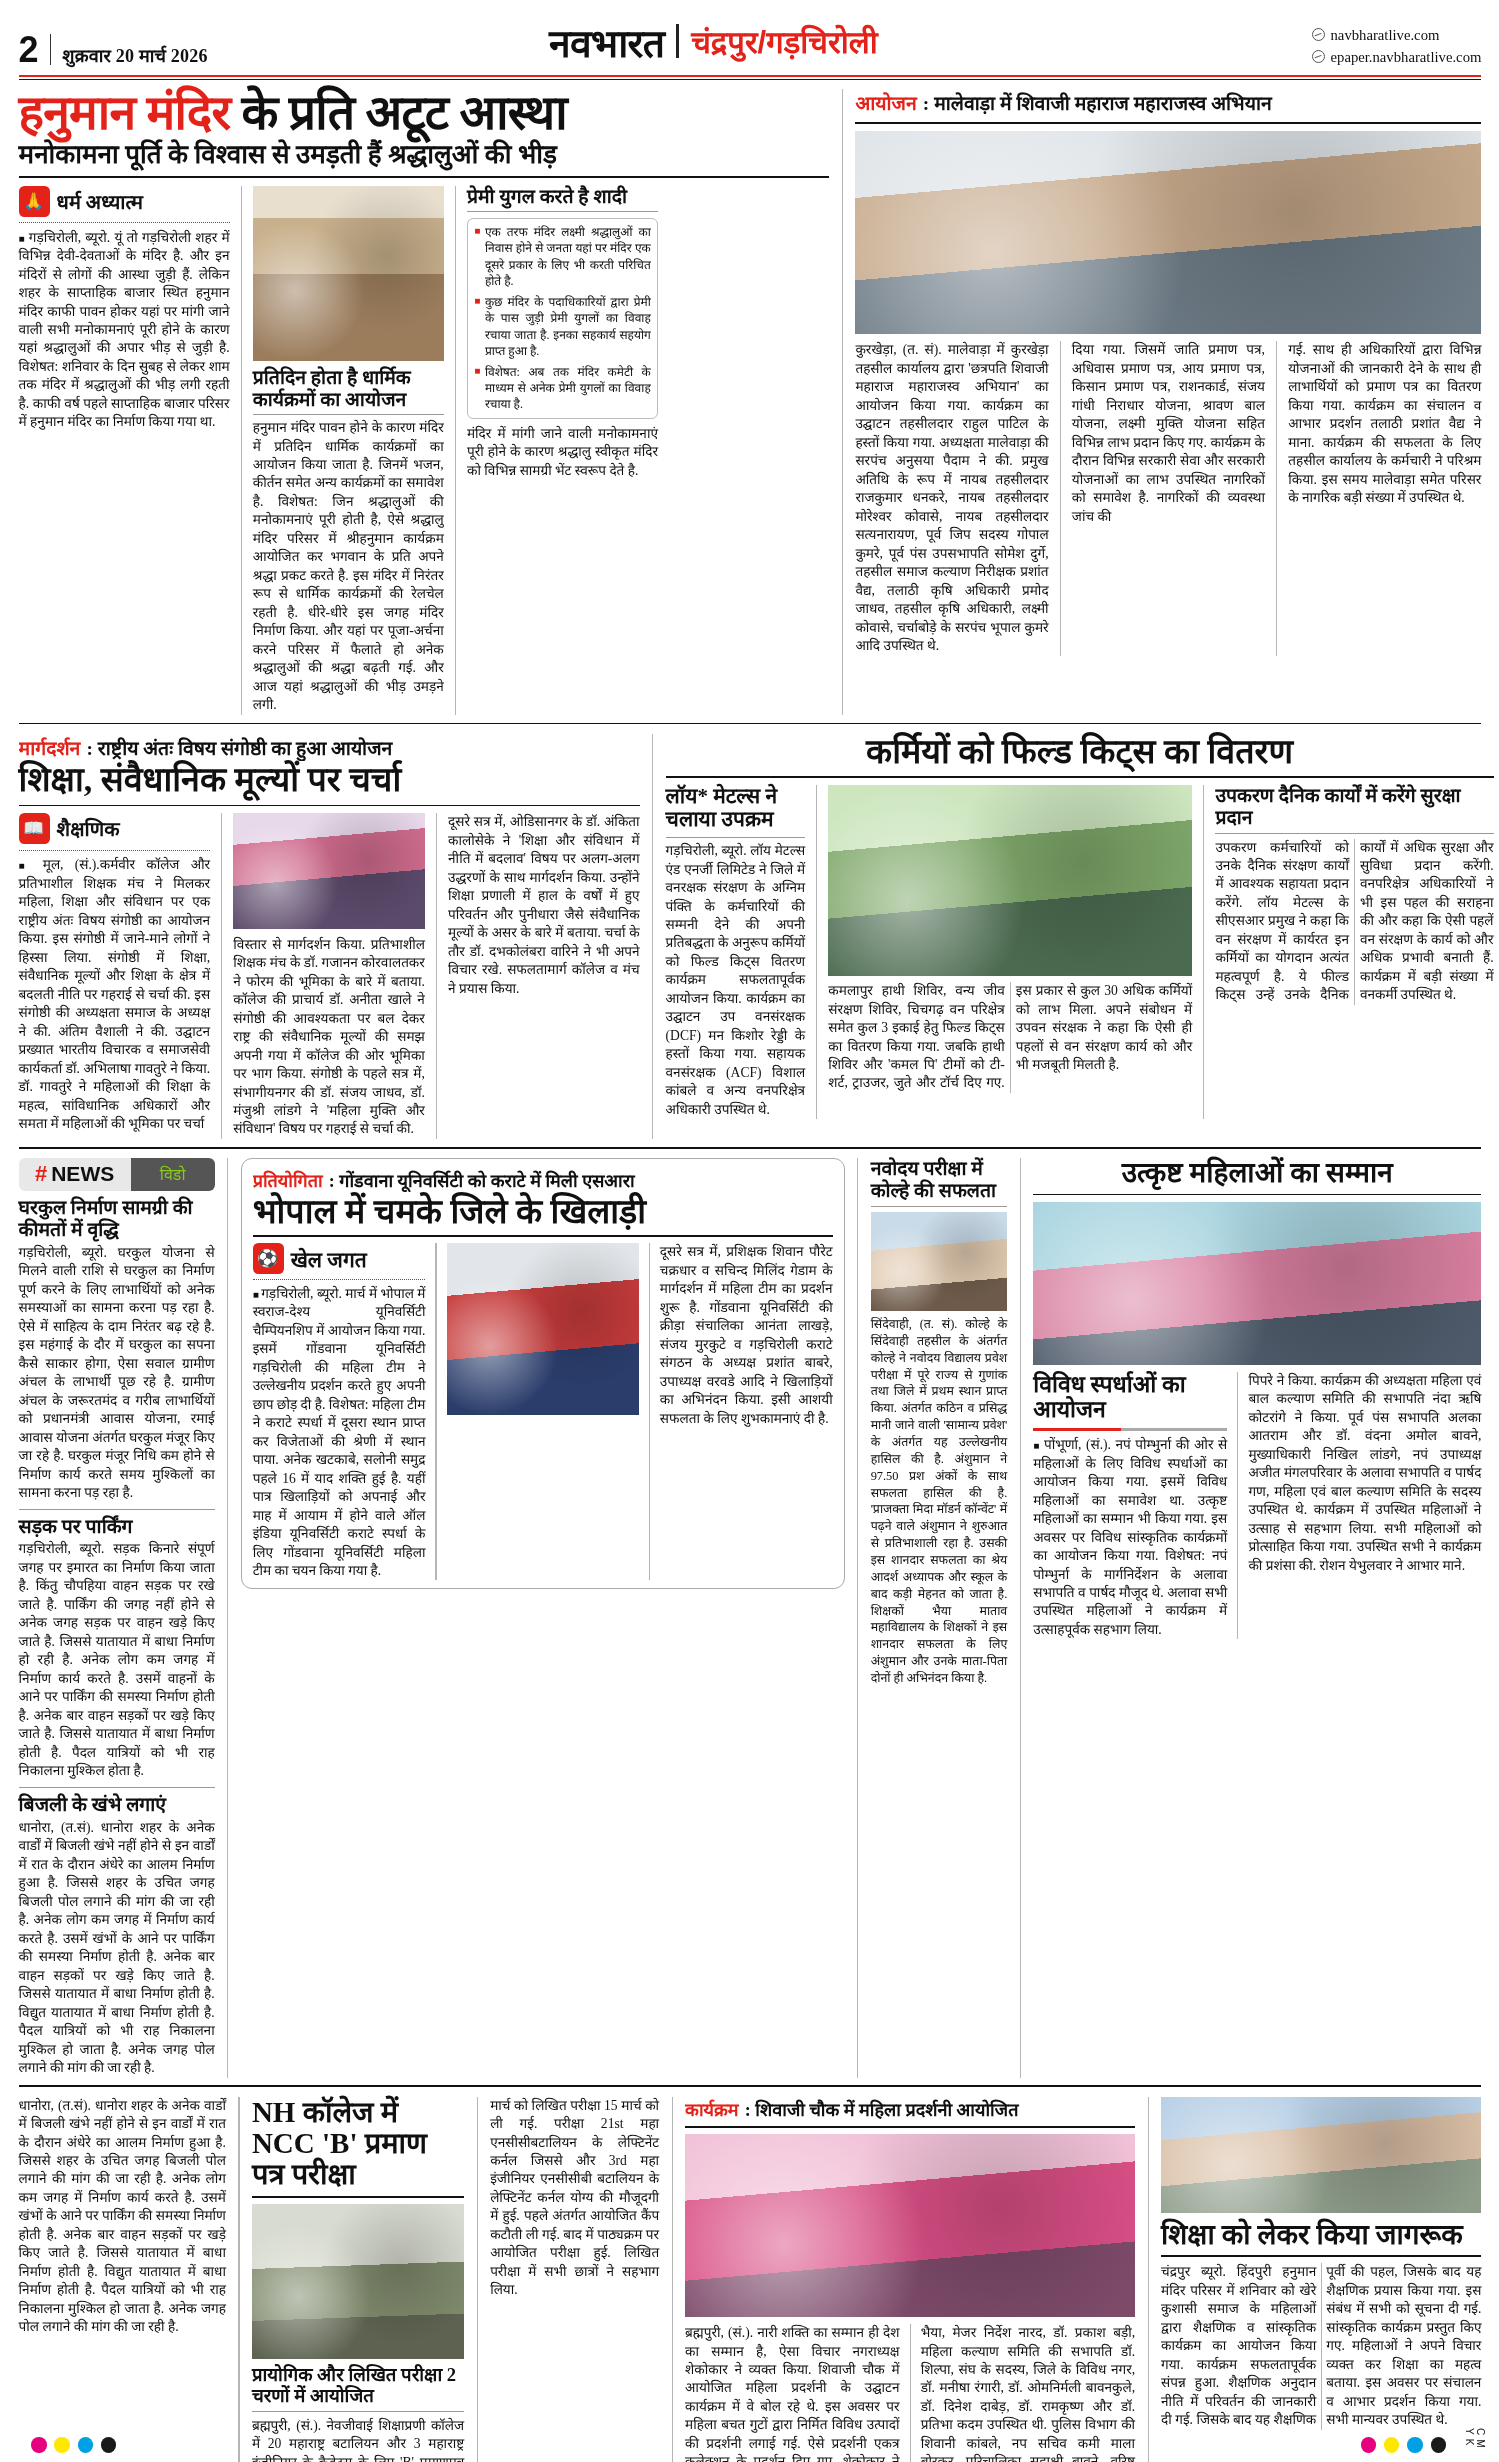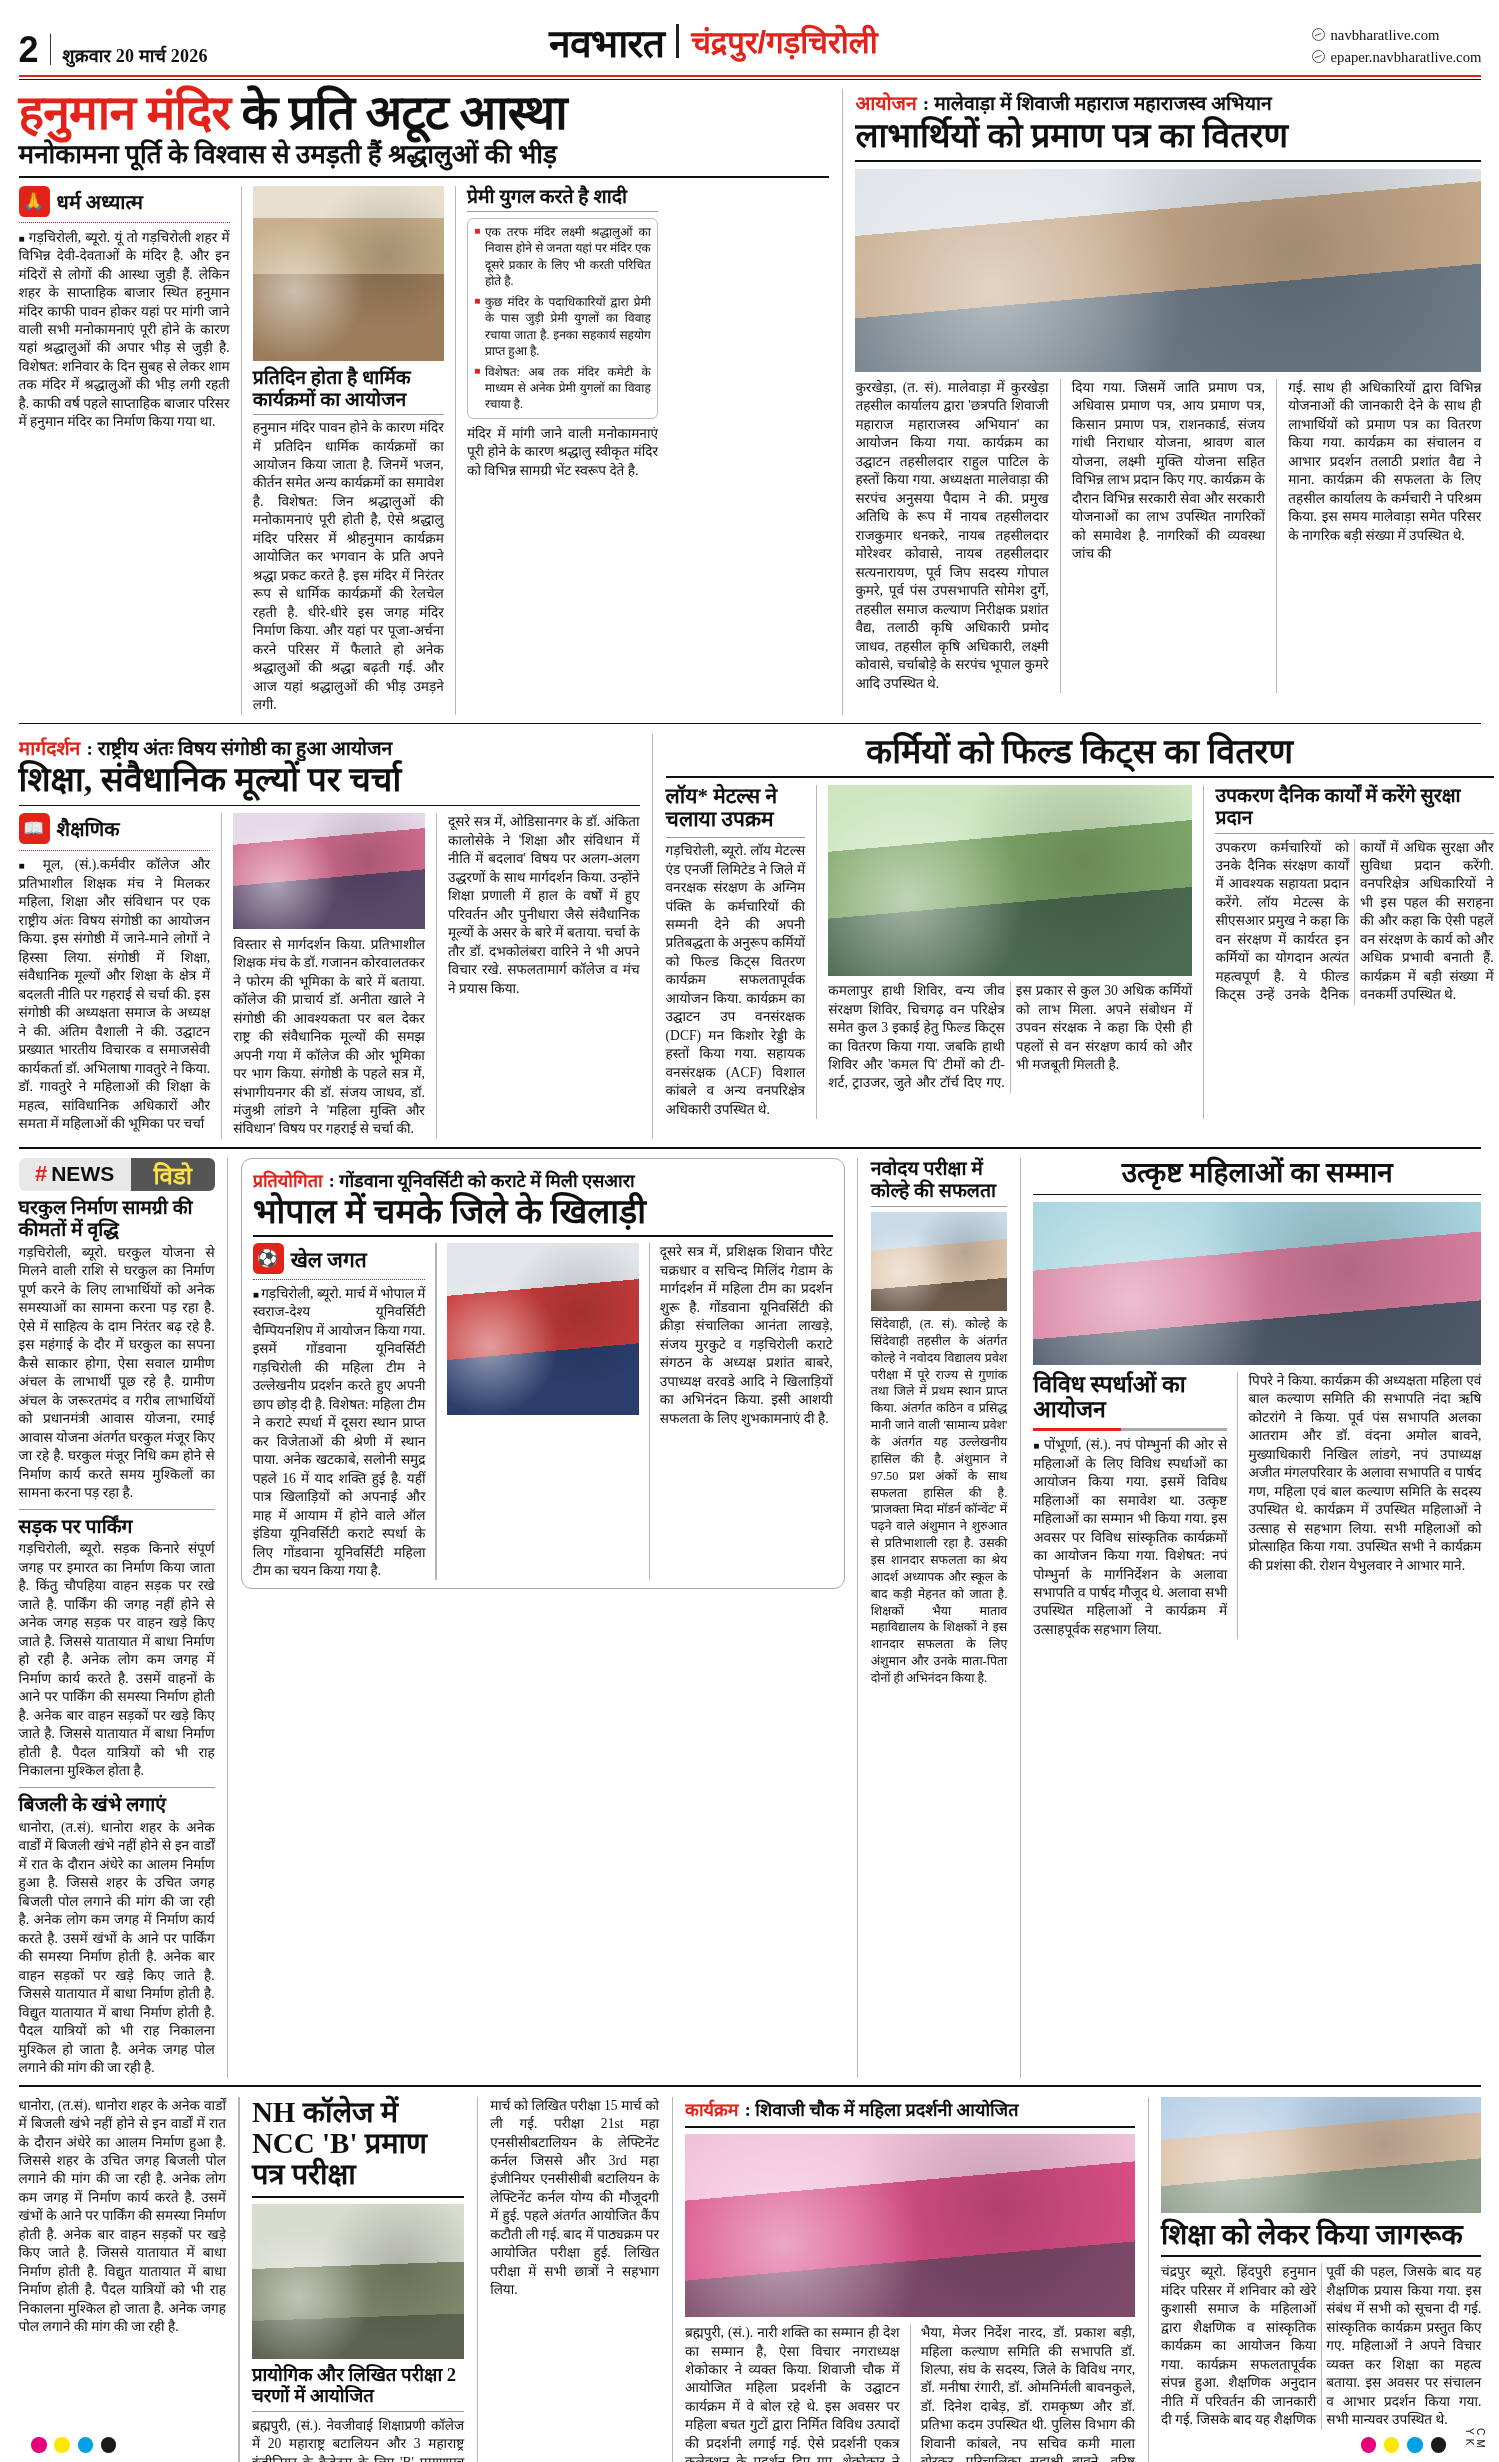--- a/index.html
+++ b/index.html
@@ -159,21 +159,20 @@
       </div>
     </div>
 
     <div class="vr"></div>
 
     <div style="width:626px;">
       <div class="kicker">
         <span class="k-red">आयोजन</span>
         <span>: मालेवाड़ा में शिवाजी महाराज महाराजस्व अभियान</span>
       </div>
-      <div class="hl-lg" style="margin-top:1.6px;">लाभार्थियों को प्रमाण पत्र का वितरण</div>
       <div class="hr-blk" style="margin:6.2px 0 7px 0;"></div>
       <div class="photo ph-indoor" style="height:203px;margin-bottom:7px;"></div>
       <div class="cols" style="gap:11px;">
         <div style="width:196px;" class="body-txt">कुरखेड़ा, (त. सं). मालेवाड़ा में कुरखेड़ा तहसील कार्यालय द्वारा 'छत्रपति शिवाजी महाराज महाराजस्व अभियान' का आयोजन किया गया. कार्यक्रम का उद्घाटन तहसीलदार राहुल पाटिल के हस्तों किया गया. अध्यक्षता मालेवाड़ा की सरपंच अनुसया पैदाम ने की. प्रमुख अतिथि के रूप में नायब तहसीलदार राजकुमार धनकरे, नायब तहसीलदार मोरेश्वर कोवासे, नायब तहसीलदार सत्यनारायण, पूर्व जिप सदस्य गोपाल कुमरे, पूर्व पंस उपसभापति सोमेश दुर्गे, तहसील समाज कल्याण निरीक्षक प्रशांत वैद्य, तलाठी कृषि अधिकारी प्रमोद जाधव, तहसील कृषि अधिकारी, लक्ष्मी कोवासे, चर्चाबोड़े के सरपंच भूपाल कुमरे आदि उपस्थित थे.</div>
         <div class="vr"></div>
         <div style="width:196px;" class="body-txt">दिया गया. जिसमें जाति प्रमाण पत्र, अधिवास प्रमाण पत्र, आय प्रमाण पत्र, किसान प्रमाण पत्र, राशनकार्ड, संजय गांधी निराधार योजना, श्रावण बाल योजना, लक्ष्मी मुक्ति योजना सहित विभिन्न लाभ प्रदान किए गए. कार्यक्रम के दौरान विभिन्न सरकारी सेवा और सरकारी योजनाओं का लाभ उपस्थित नागरिकों को समावेश है. नागरिकों की व्यवस्था जांच की</div>
         <div class="vr"></div>
         <div style="width:196px;" class="body-txt">गई. साथ ही अधिकारियों द्वारा विभिन्न योजनाओं की जानकारी देने के साथ ही लाभार्थियों को प्रमाण पत्र का वितरण किया गया. कार्यक्रम का संचालन व आभार प्रदर्शन तलाठी प्रशांत वैद्य ने माना. कार्यक्रम की सफलता के लिए तहसील कार्यालय के कर्मचारी ने परिश्रम किया. इस समय मालेवाड़ा समेत परिसर के नागरिक बड़ी संख्या में उपस्थित थे.</div>
       </div>
     </div>
@@ -241,21 +240,21 @@
 
   <div class="cols">
 
     <div style="width:211px;">
       <div style="display:flex;height:33px;border-radius:6.2px;overflow:hidden;">
         <div style="flex:1;background:#e8e8e8;display:flex;align-items:center;justify-content:center;gap:3.9px;">
           <span style="color:#e32219;font-size:22px;font-weight:900;font-family:'Liberation Sans',sans-serif;">#</span>
           <span style="font-size:21px;font-weight:900;font-family:'Liberation Sans',sans-serif;">NEWS</span>
         </div>
         <div style="width:84px;background:#555;display:flex;align-items:center;justify-content:center;">
-          <span style="color:#fde047;font-size:24px;font-weight:700;">विडो</span>
+          <span style="color:#84cc16;font-size:16px;font-weight:400;">विडो</span>
         </div>
       </div>
 
       <div style="margin-top:6.2px;">
         <div class="hl-xs">घरकुल निर्माण सामग्री की कीमतों में वृद्धि</div>
         <div class="body-txt" style="margin-top:3.1px;">गड़चिरोली, ब्यूरो. घरकुल योजना से मिलने वाली राशि से घरकुल का निर्माण पूर्ण करने के लिए लाभार्थियों को अनेक समस्याओं का सामना करना पड़ रहा है. ऐसे में साहित्य के दाम निरंतर बढ़ रहे है. इस महंगाई के दौर में घरकुल का सपना कैसे साकार होगा, ऐसा सवाल ग्रामीण अंचल के लाभार्थी पूछ रहे है. ग्रामीण अंचल के जरूरतमंद व गरीब लाभार्थियों को प्रधानमंत्री आवास योजना, रमाई आवास योजना अंतर्गत घरकुल मंजूर किए जा रहे है. घरकुल मंजूर निधि कम होने से निर्माण कार्य करते समय मुश्किलों का सामना करना पड़ रहा है.</div>
       </div>
       <div class="hr-gry" style="margin:6.2px 0;"></div>
       <div>
         <div class="hl-xs">सड़क पर पार्किंग</div>

